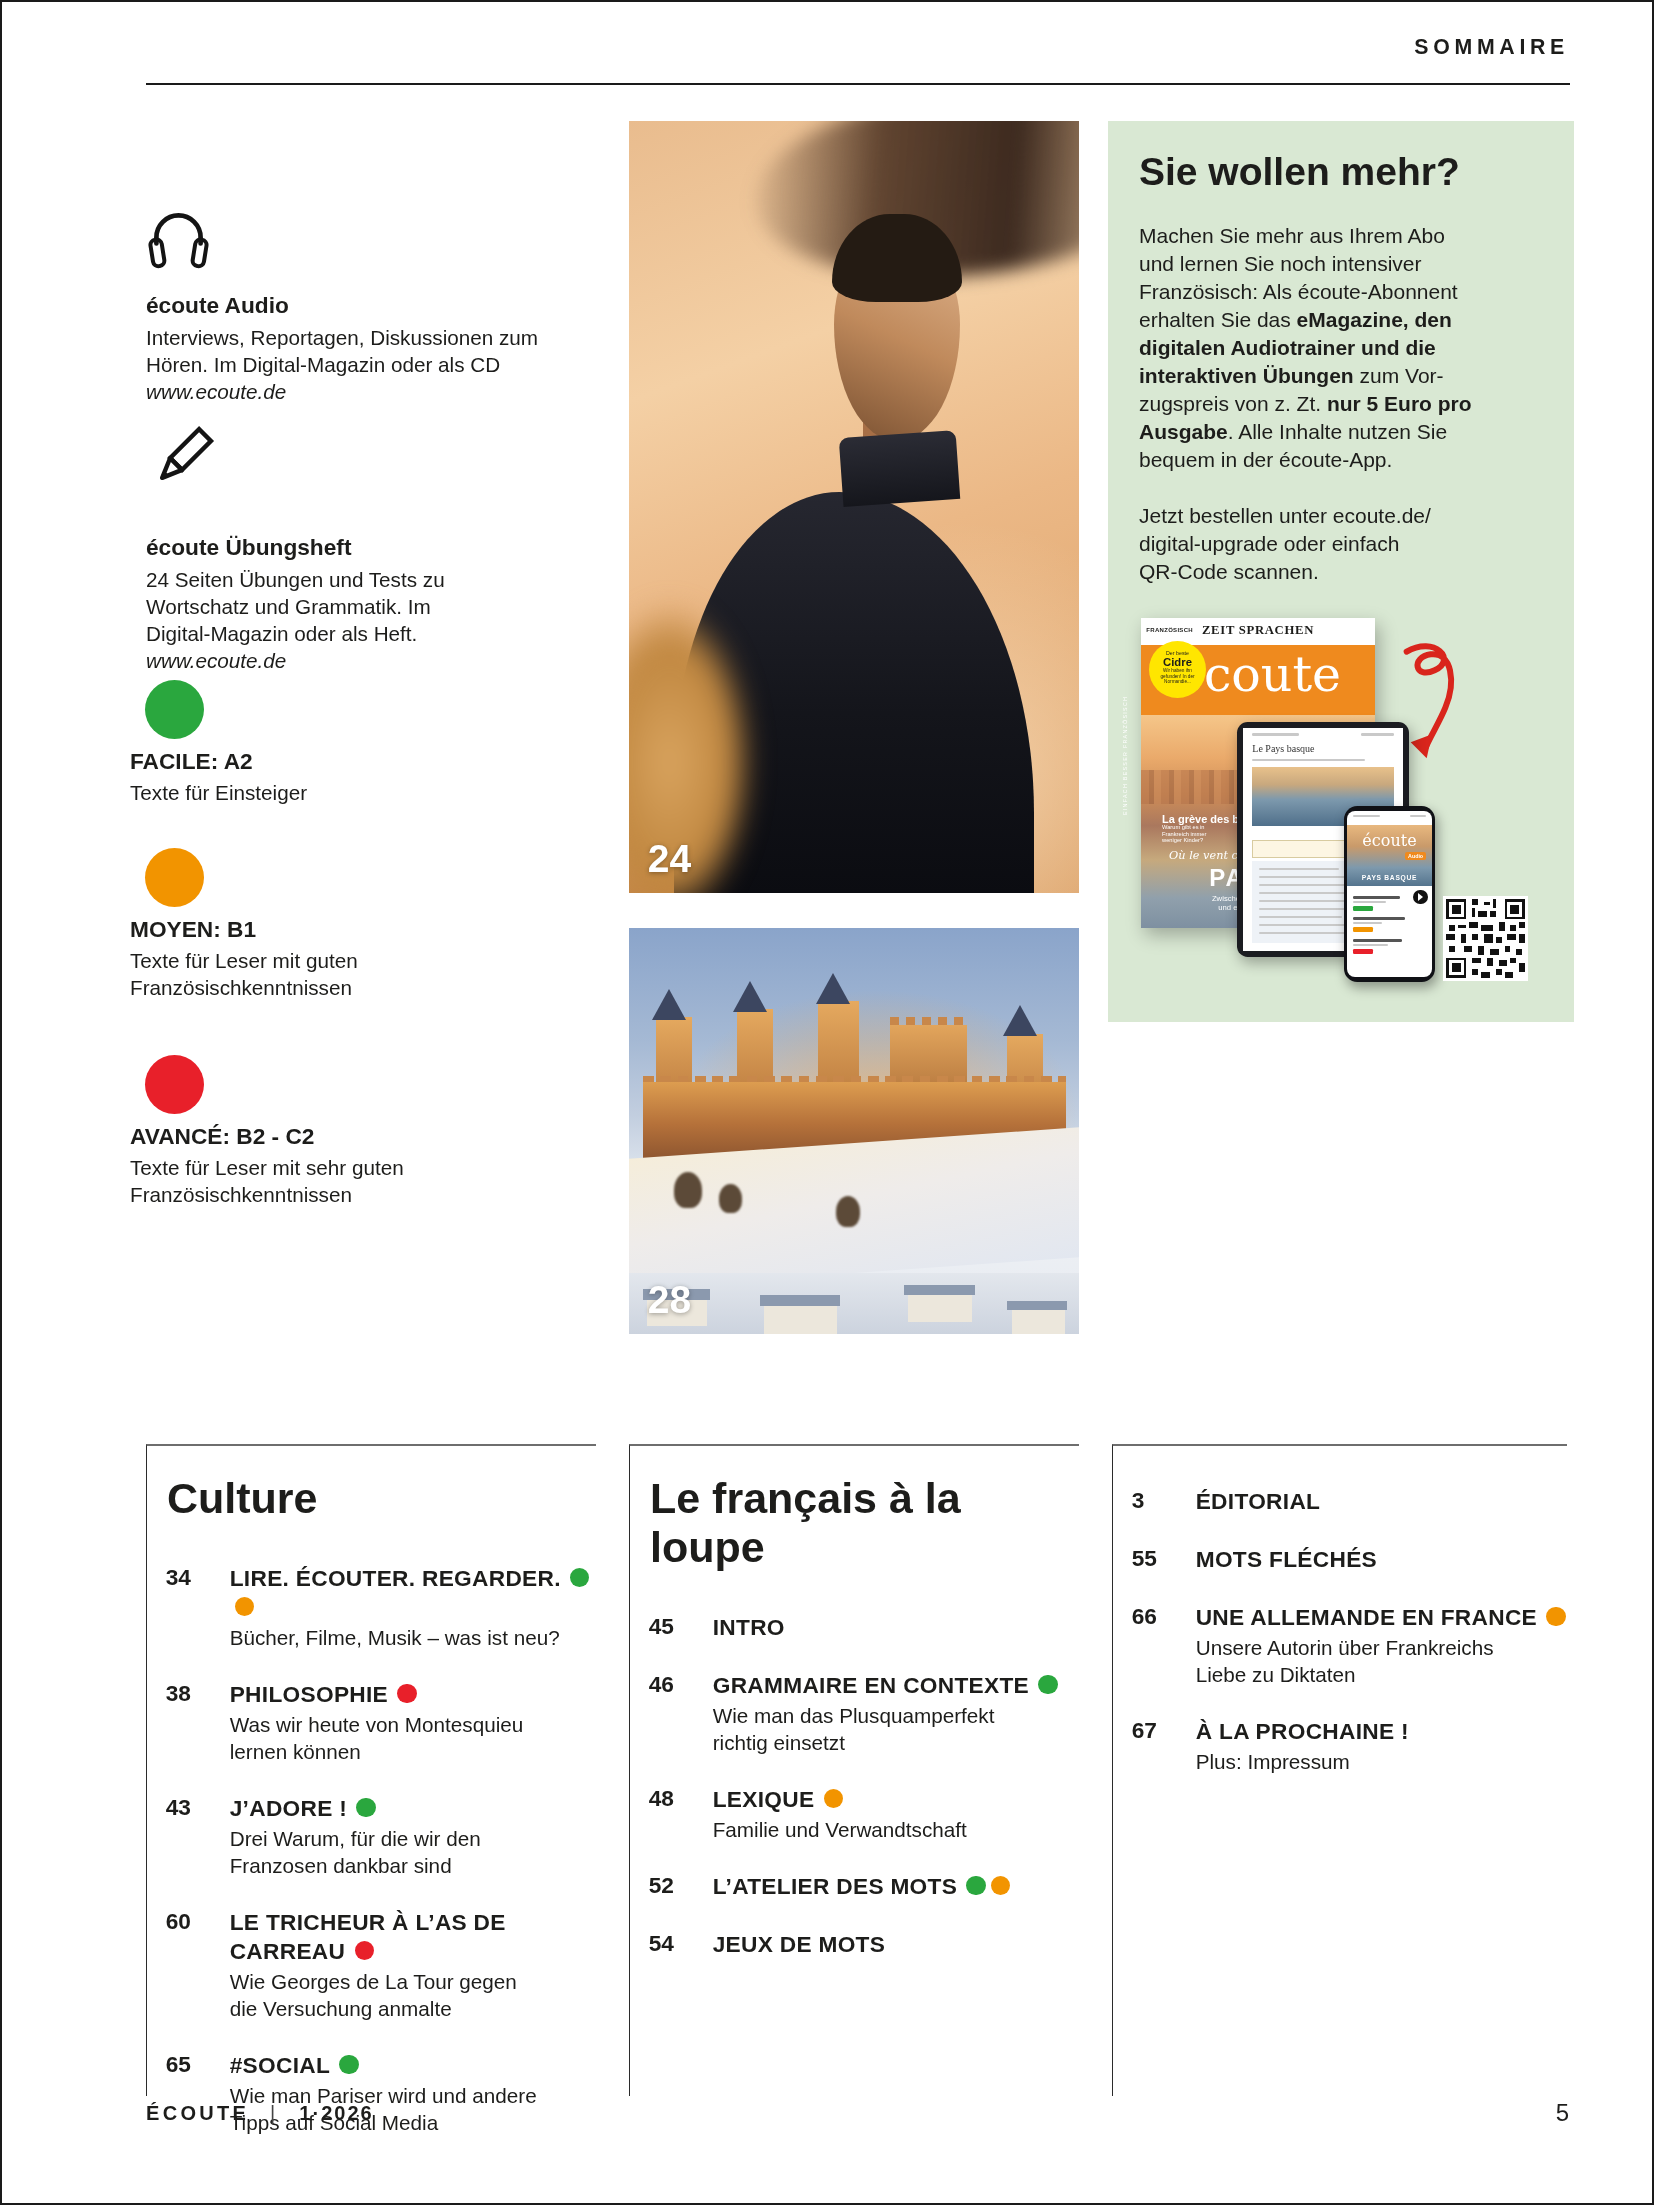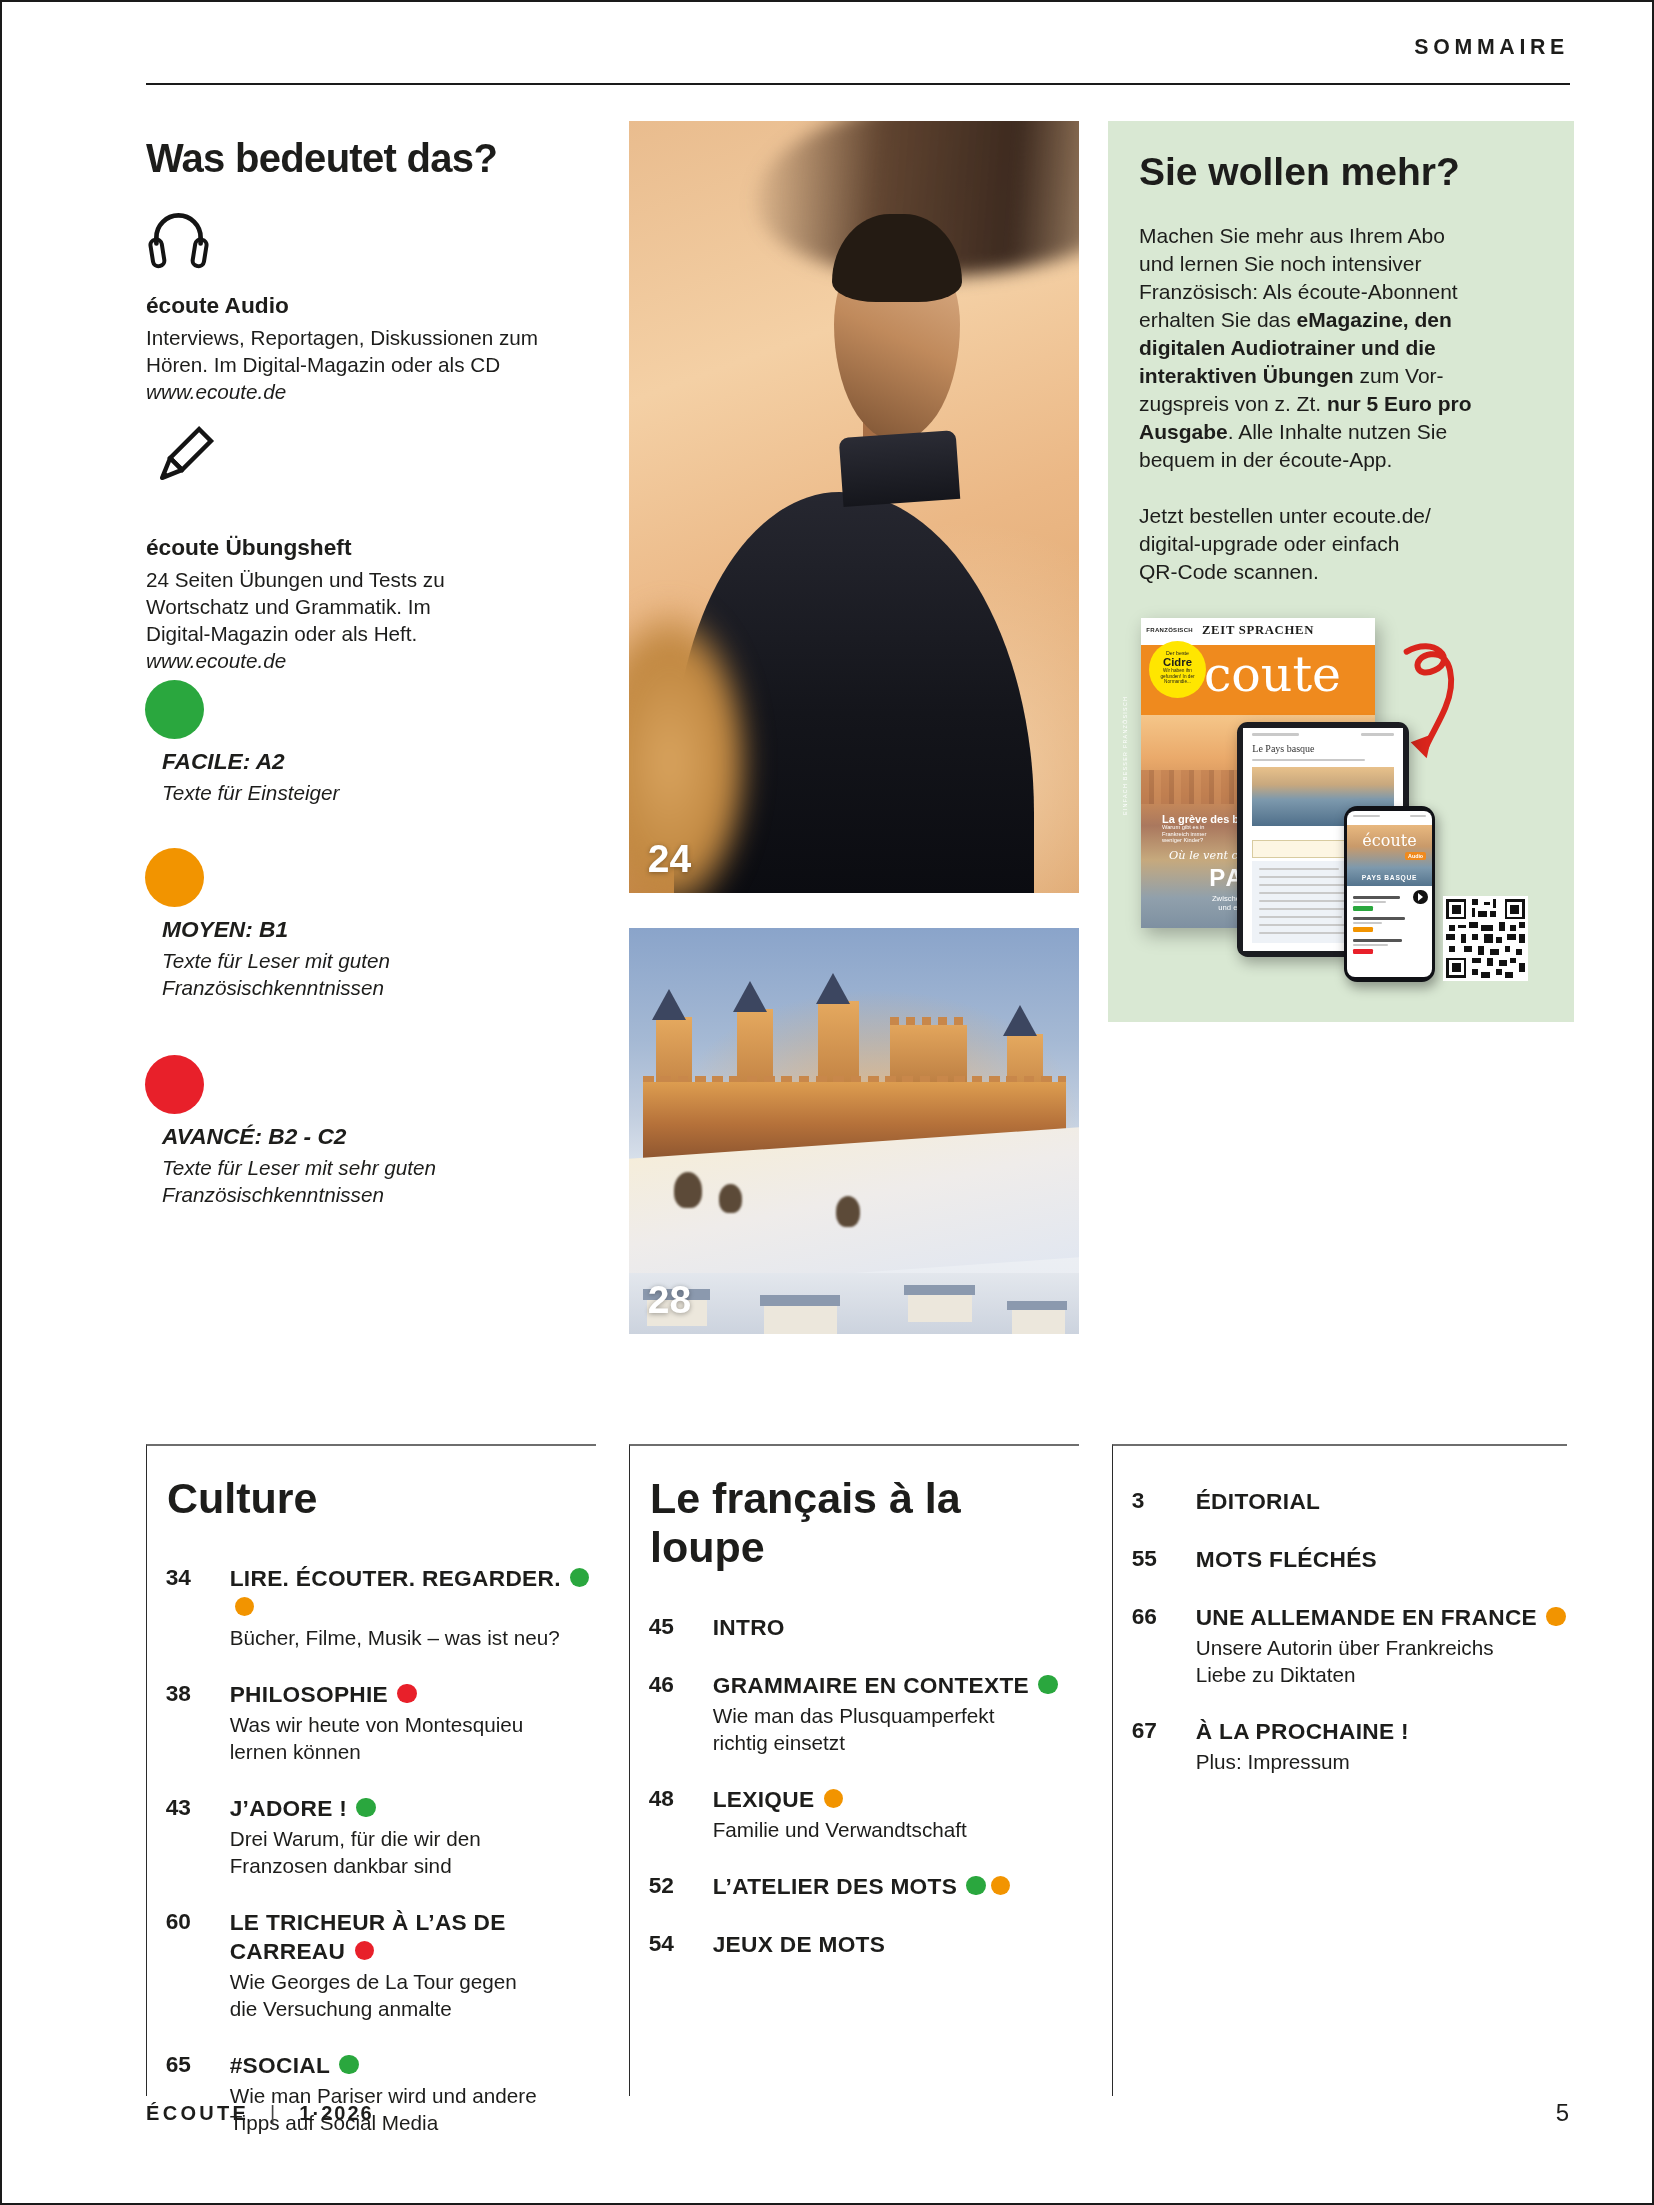--- a/index.html
+++ b/index.html
@@ -15,21 +15,21 @@
   
   .legend-title{position:absolute;top:107px;left:144px;font-size:40px;font-weight:700;
                 letter-spacing:-0.7px;}
   .licon{position:absolute;left:143px;}
   .licon svg{display:block;}
   .lblock{position:absolute;left:144px;width:433px;}
   .lblock .bt{font-size:22.7px;font-weight:700;margin-bottom:5.3px;}
   .lblock .ln{font-size:20.7px;line-height:27px;}
   .lblock .link{font-size:20.7px;line-height:27px;font-style:italic;}
   .dot-big{position:absolute;left:143px;width:59px;height:59px;border-radius:50%;}
-  .lv{position:absolute;left:160px;width:433px;font-style:italic;}
+  .lv{position:absolute;left:128px;width:433px;}
   .lv .bt{font-size:22.7px;font-weight:700;margin-bottom:4px;}
   .lv .ln{font-size:20.7px;line-height:27px;}
 
   
   .photo{position:absolute;left:627px;width:450px;overflow:hidden;}
   .photo-label{position:absolute;left:18.7px;bottom:12px;color:#fff;font-size:39px;
                font-weight:700;text-shadow:0 1.3px 5.3px rgba(0,0,0,.35);}
   .photo-man{top:119px;height:772px;
     background:
       radial-gradient(90% 55% at 75% 85%, rgba(255,235,205,.6), transparent 60%),
@@ -170,21 +170,20 @@
   .pageno{position:absolute;top:2097px;right:83px;font-size:24px;font-weight:400;}
 </style>
 </head>
 <body>
 
 <div class="page">
 
   <div class="kicker">SOMMAIRE</div>
   <div class="top-rule"></div>
 
-  <h1 class="legend-title">Was bedeutet das?</h1>
 
   <div class="licon" style="top:200px">
     <svg width="67" height="75" viewBox="0 0 100 112">
       <path d="M17 62 v-9 a33 33 0 0 1 66 0 v9" fill="none" stroke="#141414" stroke-width="7" stroke-linecap="round"></path>
       <rect x="10" y="56" width="17" height="40" rx="8" transform="rotate(-9 18 76)" fill="none" stroke="#141414" stroke-width="6"></rect>
       <rect x="73" y="56" width="17" height="40" rx="8" transform="rotate(9 82 76)" fill="none" stroke="#141414" stroke-width="6"></rect>
     </svg>
   </div>
   <div class="lblock" style="top:290px">
     <div class="bt">écoute Audio</div>

